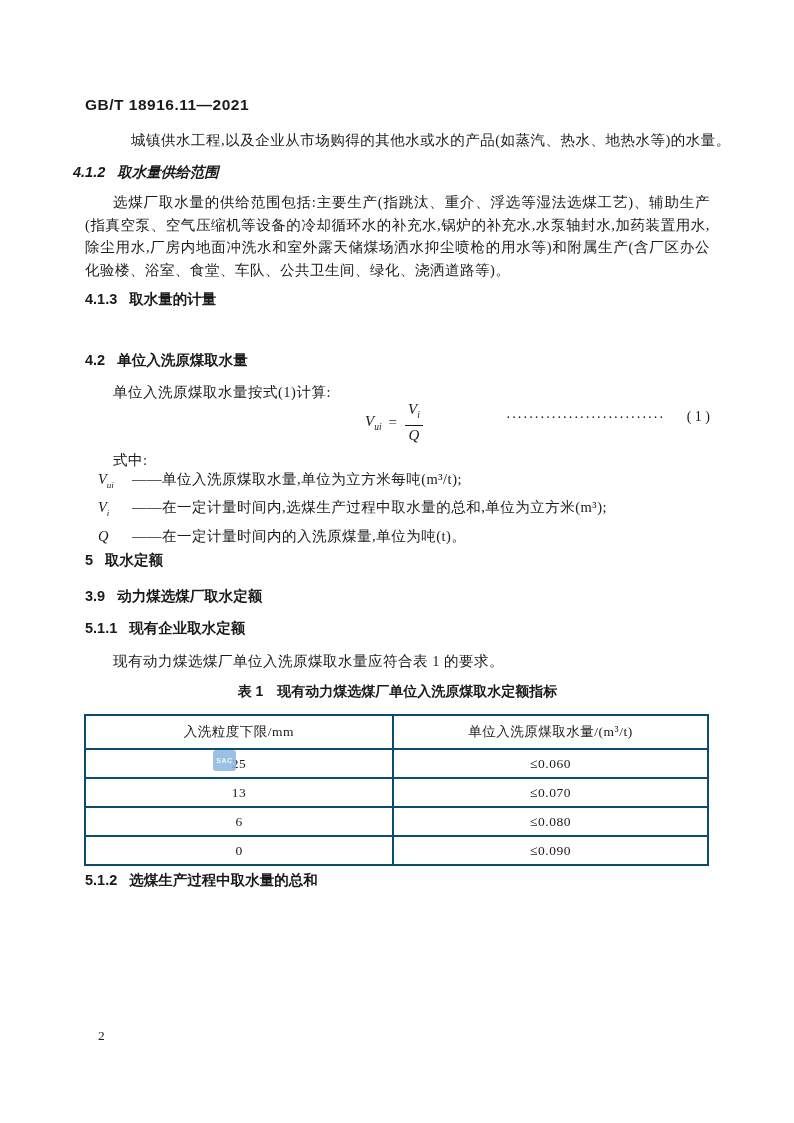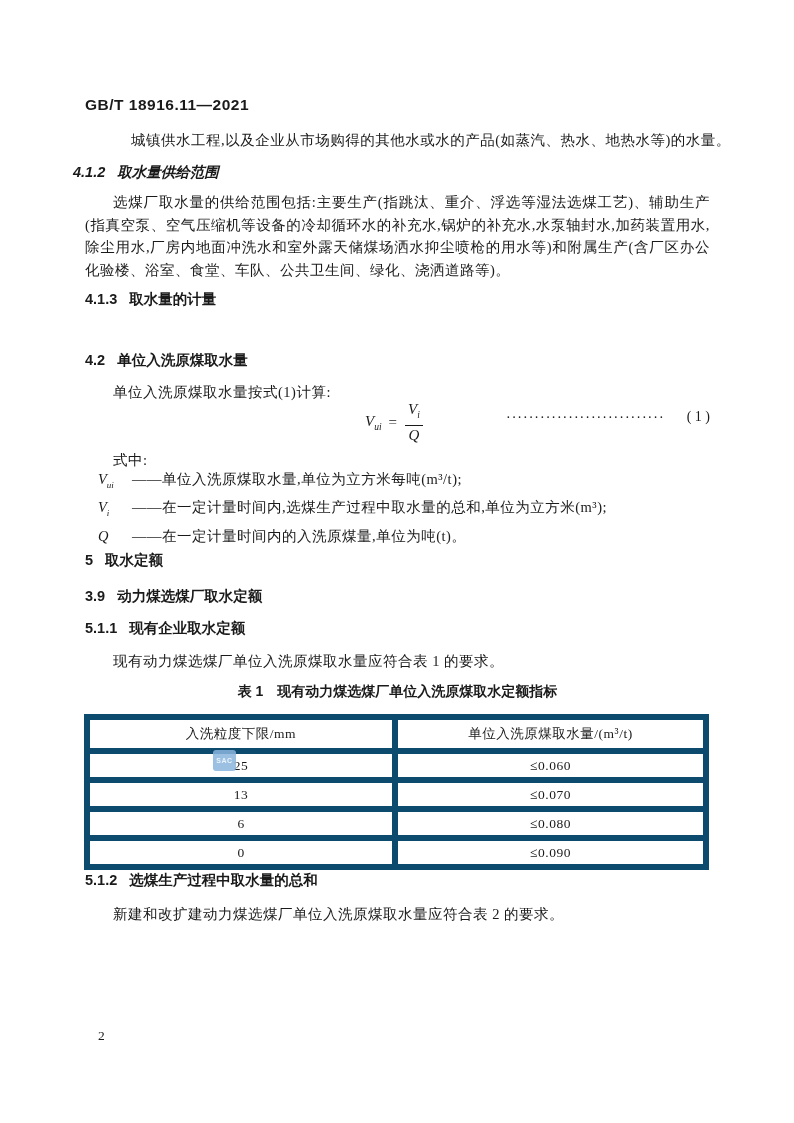--- a/index.html
+++ b/index.html
@@ -40,21 +40,21 @@
 
   
   .where-row { display:flex; line-height:22px; margin-bottom:0.5px; }
   .where-sym { font-style:italic; min-width:34px; }
   .where-sym sub { font-size:9px; }
   .where-desc { letter-spacing:0.5px; }
 
   
   table.t1 { border-collapse:collapse; width:625px; table-layout:fixed; font-size:13.5px; }
   table.t1 th, table.t1 td {
-    border:6px solid #0c4a6e;
+    border:2px solid #0c4a6e;
     text-align:center; vertical-align:middle;
     font-weight:normal;
     letter-spacing:0.5px;
   }
   table.t1 { border:2px solid #1a1a1a; }
   table.t1 th { height:34px; }
   table.t1 td { height:29px;text-align:center; }
   table.t1 col.c1 { width:308px; }
   .caption { text-align:center; font-size:14px; }
   .caption .lbl { margin-right:14px; }
@@ -174,17 +174,16 @@
       </tr>
     </tbody>
   </table>
 
   <div class="abs watermark" style="left:213px; top:750px;">SAC</div>
 
   <div class="abs hd heading" style="left:85px; top:871px;">
     <span class="no">5.1.2</span><span>选煤生产过程中取水量的总和</span>
   </div>
 
-  <div class="abs para indent content-w" style="left:85px; top:903px;">新建和改扩建动力煤选煤厂单位入洗原煤取水量应符合表 2 的要求。</div>
 
   <div class="abs pagenum" style="left:98px; top:1028px;">2</div>
 
 </div>
 
 </body></html>

